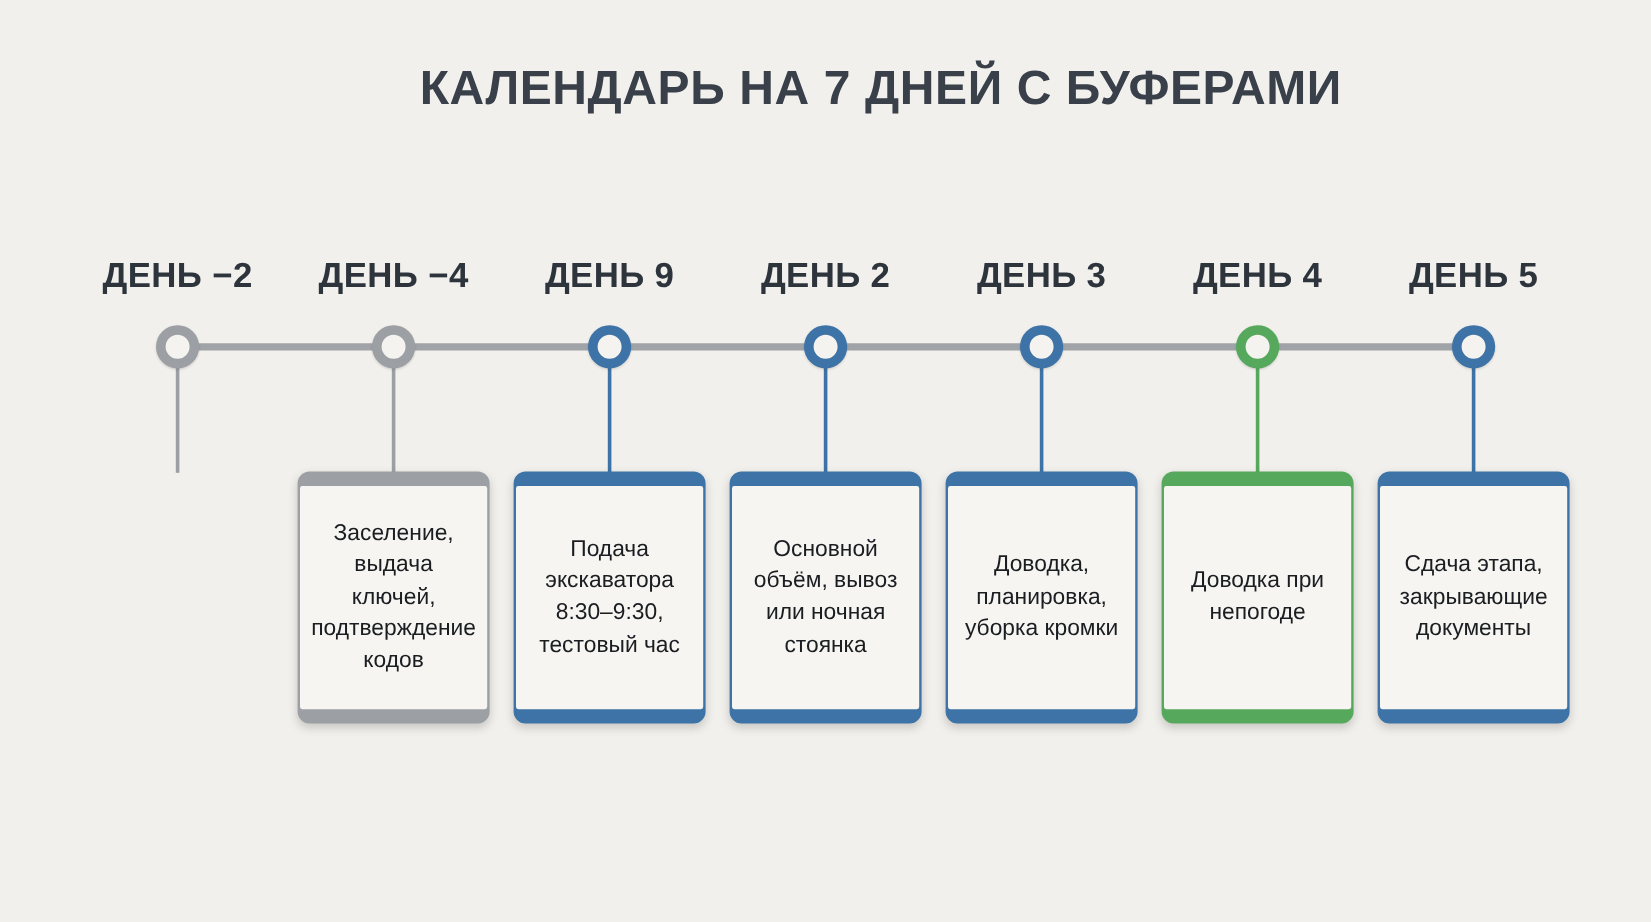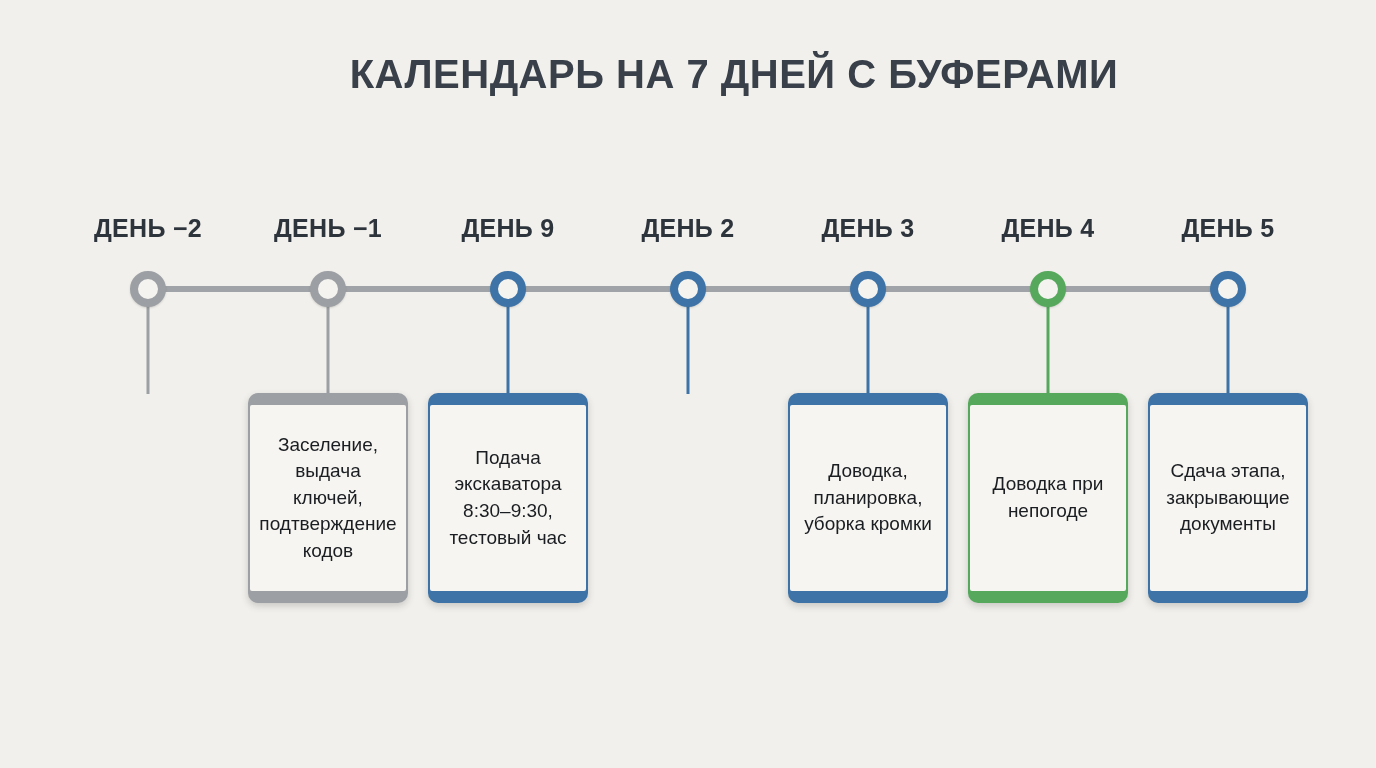--- a/index.html
+++ b/index.html
@@ -16,21 +16,21 @@
   }
   .timeline { position:absolute; top:0; left:58px; width:1260px; height:768px; }
   .axis {
     position:absolute; top:286px; left:90px; width:1080px; height:6px;
     background:#a0a3a7; border-radius:3px; z-index:1;
   }
   .cols { position:absolute; top:0; left:0; display:flex; width:1260px; height:768px; }
   .col { position:relative; width:180px; height:768px; --c:#9c9fa3; }
   .day-label {
     position:absolute; top:214px; left:0; width:100%;
-    text-align:center; font-size:25px; font-weight:600;
+    text-align:center; font-size:29px; font-weight:600;
     color:#2d343c; letter-spacing:0.3px; white-space:nowrap;
   }
   .node {
     position:absolute; top:271px; left:50%; transform:translateX(-50%);
     width:36px; height:36px; border-radius:50%;
     border:8px solid var(--c); background:#f4f3f0; z-index:2;
     box-shadow:0 1px 2px rgba(50,50,50,0.18);
   }
   .connector {
     position:absolute; top:304px; left:50%; transform:translateX(-50%);
@@ -62,21 +62,21 @@
 
     <div class="cols">
 
       <div class="col" style="--c: #9c9fa3;">
         <div class="day-label">ДЕНЬ −2</div>
         <div class="node"></div>
         <div class="connector"></div>
       </div>
 
       <div class="col" style="--c: #9c9fa3;">
-        <div class="day-label">ДЕНЬ −1</div>
+        <div class="day-label">ДЕНЬ −4</div>
         <div class="node"></div>
         <div class="connector"></div>
         <div class="card">
           <div class="card-inner">
             <div class="card-text">Заселение, выдача ключей, подтверждение кодов</div>
           </div>
         </div>
       </div>
 
       <div class="col" style="--c: #3d73a6;">
@@ -87,20 +87,25 @@
           <div class="card-inner">
             <div class="card-text">Подача экскаватора 8:30–9:30, тестовый час</div>
           </div>
         </div>
       </div>
 
       <div class="col" style="--c: #3d73a6;">
         <div class="day-label">ДЕНЬ 2</div>
         <div class="node"></div>
         <div class="connector"></div>
+        <div class="card">
+          <div class="card-inner">
+            <div class="card-text">Основной объём, вывоз или ночная стоянка</div>
+          </div>
+        </div>
       </div>
 
       <div class="col" style="--c: #3d73a6;">
         <div class="day-label">ДЕНЬ 3</div>
         <div class="node"></div>
         <div class="connector"></div>
         <div class="card">
           <div class="card-inner">
             <div class="card-text">Доводка, планировка, уборка кромки</div>
           </div>

